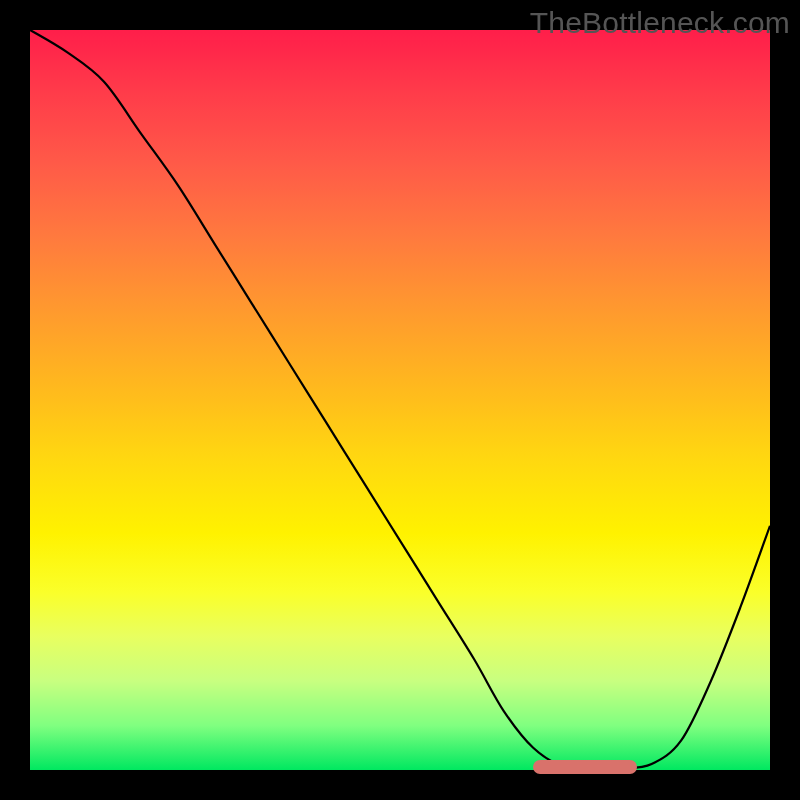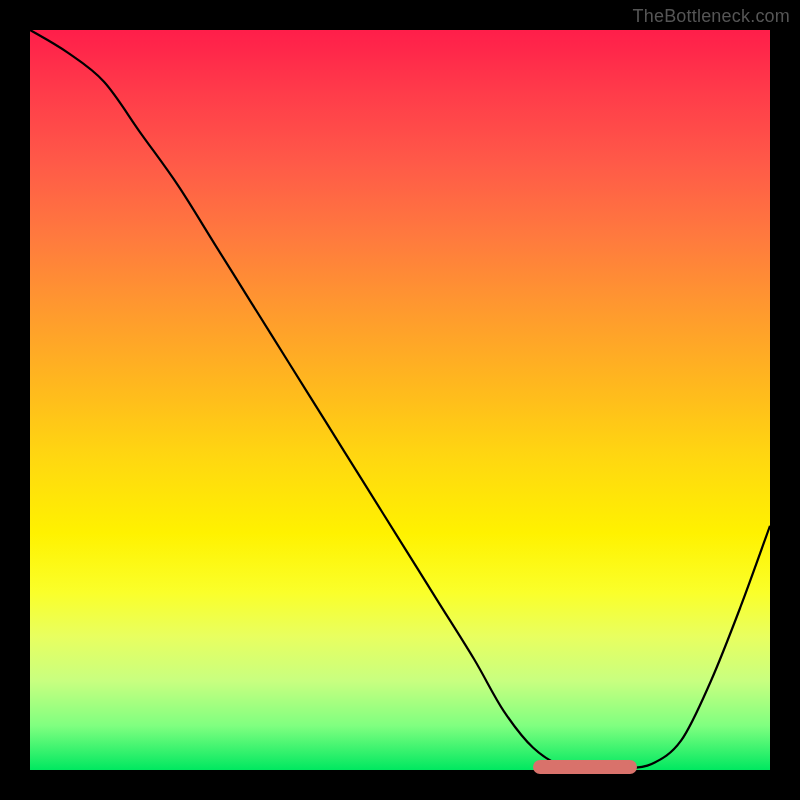--- a/index.html
+++ b/index.html
@@ -9,21 +9,21 @@
     background: #000;
     position: relative;
     font-family: Arial, sans-serif;
     overflow: hidden;
   }
   .watermark {
     position: absolute;
     top: 6px;
     right: 10px;
     color: #555;
-    font-size: 18px;
+    font-size: 30px;
     font-weight: 500;
     z-index: 10;
     letter-spacing: 0.2px;
   }
   .plot-area {
     position: absolute;
     left: 30px;
     top: 30px;
     width: 740px;
     height: 740px;

